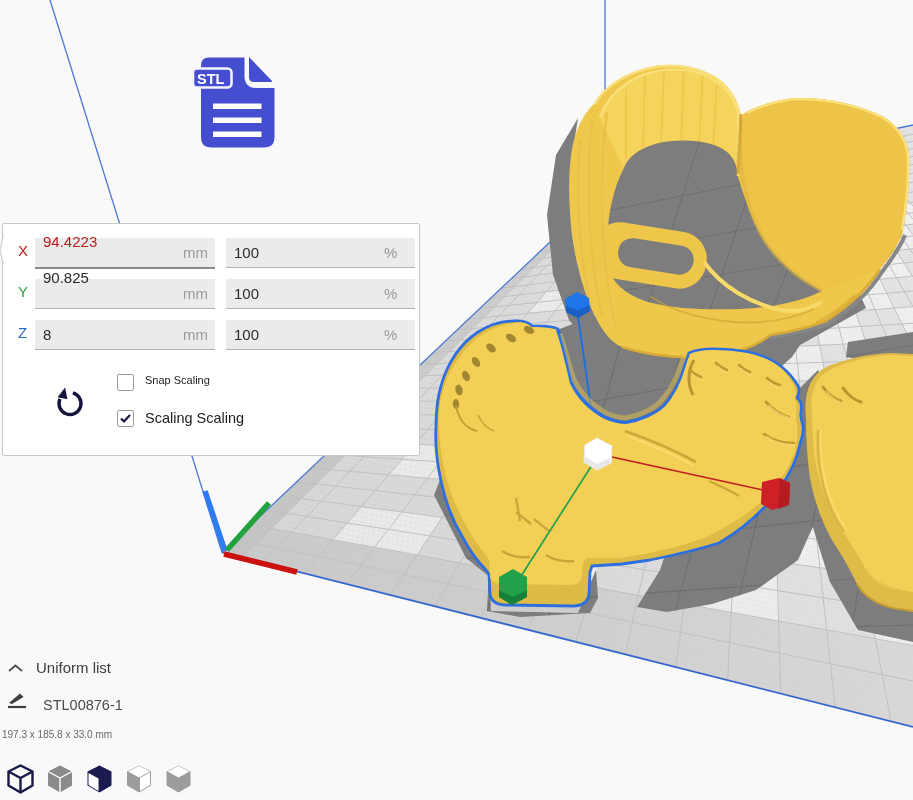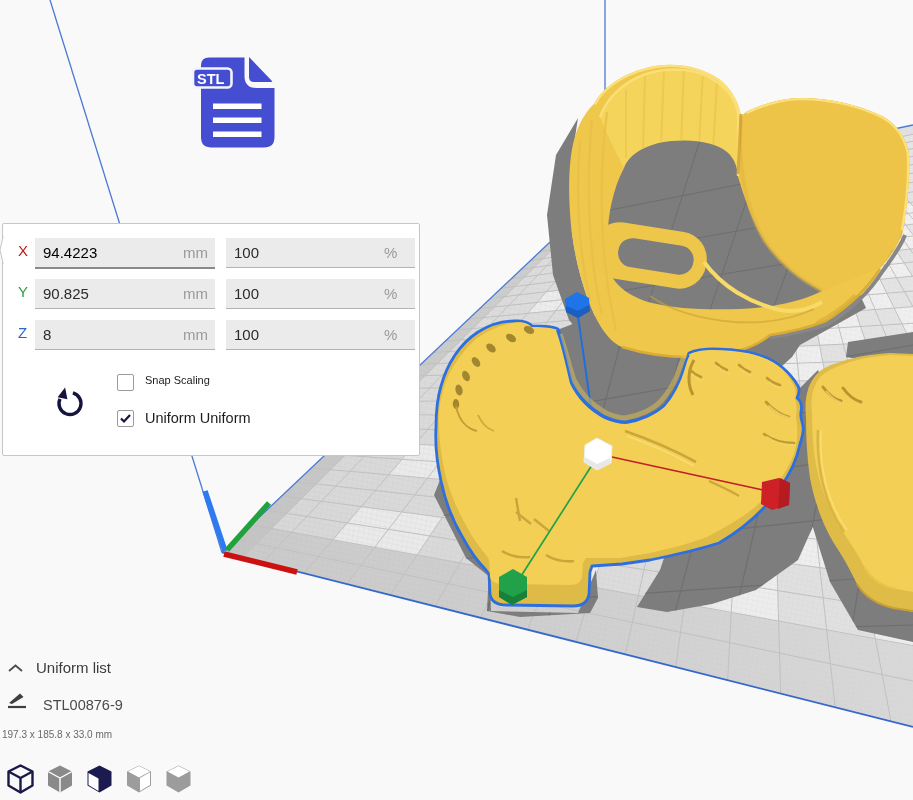--- a/index.html
+++ b/index.html
@@ -288,29 +288,29 @@
 </svg>
 
 <div style="position:absolute;left:2px;top:223px;width:416px;height:231px;background:#ffffff;border:1px solid #c6c6c6;border-radius:2px"></div>
 <svg style="position:absolute;left:0px;top:236px" width="4" height="28" viewBox="0 0 4 28">
       <path d="M3.2,0 L0,14 L3.2,28" fill="#ffffff" stroke="#c6c6c6" stroke-width="1"></path>
     </svg>
 <div style="position:absolute;left:0;top:223px;width:420px;height:231px">
 
   <div style="position:absolute;left:18px;top:19px;font-size:15px;color:#c01a1a">X</div>
   <div style="position:absolute;left:35px;top:15px;width:180px;height:29px;background:#ebebeb;border-bottom:2px solid #8a8a8a"></div>
-  <div style="position:absolute;left:43px;top:21px;font-size:15px;color:#000000">94.4223</div>
+  <div style="position:absolute;left:43px;top:10px;font-size:15px;color:#b91c1c">94.4223</div>
   <div style="position:absolute;left:183px;top:21px;font-size:15px;color:#9a9a9a">mm</div>
   <div style="position:absolute;left:226px;top:15px;width:189px;height:29px;background:#ebebeb;border-bottom:1px solid #b2b2b2"></div>
   <div style="position:absolute;left:234px;top:21px;font-size:15px;color:#2b2b2b">100</div>
   <div style="position:absolute;left:384px;top:21px;font-size:15px;color:#9a9a9a">%</div>
 
   <div style="position:absolute;left:18px;top:60px;font-size:15px;color:#2f9e41">Y</div>
   <div style="position:absolute;left:35px;top:56px;width:180px;height:29px;background:#ebebeb;border-bottom:1px solid #b2b2b2"></div>
-  <div style="position:absolute;left:43px;top:62px;font-size:15px;color:#2b2b2b">90.825</div>
+  <div style="position:absolute;left:43px;top:46px;font-size:15px;color:#2b2b2b">90.825</div>
   <div style="position:absolute;left:183px;top:62px;font-size:15px;color:#9a9a9a">mm</div>
   <div style="position:absolute;left:226px;top:56px;width:189px;height:29px;background:#ebebeb;border-bottom:1px solid #b2b2b2"></div>
   <div style="position:absolute;left:234px;top:62px;font-size:15px;color:#2b2b2b">100</div>
   <div style="position:absolute;left:384px;top:62px;font-size:15px;color:#9a9a9a">%</div>
 
   <div style="position:absolute;left:18px;top:101px;font-size:15px;color:#2d64c8">Z</div>
   <div style="position:absolute;left:35px;top:97px;width:180px;height:29px;background:#ebebeb;border-bottom:1px solid #b2b2b2"></div>
   <div style="position:absolute;left:43px;top:103px;font-size:15px;color:#2b2b2b">8</div>
   <div style="position:absolute;left:183px;top:103px;font-size:15px;color:#9a9a9a">mm</div>
   <div style="position:absolute;left:226px;top:97px;width:189px;height:29px;background:#ebebeb;border-bottom:1px solid #b2b2b2"></div>
@@ -321,32 +321,32 @@
     <path d="M20.9,7.9 A11,11 0 1 1 8.0,13.9" fill="none" stroke="#14143c" stroke-width="3.4"></path>
     <path d="M5.6,12.2 L13.1,2.6 L15.4,14.2 Z" fill="#14143c"></path>
   </svg>
 
   <div style="position:absolute;left:117px;top:151px;width:15px;height:15px;background:#fff;border:1px solid #9b9b9b;border-radius:2px"></div>
   <div style="position:absolute;left:145px;top:151px;font-size:11px;color:#1c1c1c">Snap Scaling</div>
   <div style="position:absolute;left:117px;top:187px;width:15px;height:15px;background:#fff;border:1px solid #9b9b9b;border-radius:2px"></div>
   <svg style="position:absolute;left:118px;top:188px" width="15" height="15" viewBox="0 0 15 15">
     <path d="M3,7.5 L6,10.5 L12,4" fill="none" stroke="#14143c" stroke-width="2.2"></path>
   </svg>
-  <div style="position:absolute;left:145px;top:187px;font-size:14.5px;color:#1c1c1c">Uniform Uniform</div>
+  <div style="position:absolute;left:145px;top:187px;font-size:14.5px;color:#1c1c1c">Scaling Scaling</div>
 </div>
 
 <svg style="position:absolute;left:7px;top:663px" width="18" height="10" viewBox="0 0 18 10">
  <path d="M2,8 L8.5,2.5 L15,8" fill="none" stroke="#4c4c4c" stroke-width="1.8"></path>
 </svg>
 <div style="position:absolute;left:36px;top:659px;font-size:15px;color:#3c3c3c">Uniform list</div>
 <svg style="position:absolute;left:7px;top:691px" width="24" height="18" viewBox="0 0 24 18">
  <path d="M2,12 L13,2.5 L16.5,6 L5,13 Z" fill="#3f3f3f"></path>
  <path d="M1,16 L19,16" stroke="#3f3f3f" stroke-width="2.2"></path>
 </svg>
-<div style="position:absolute;left:43px;top:697px;font-size:14.5px;color:#4a4a4a">STL00876-9</div>
+<div style="position:absolute;left:43px;top:697px;font-size:14.5px;color:#4a4a4a">STL00876-1</div>
 <div style="position:absolute;left:2px;top:729px;font-size:10px;color:#696969">197.3 x 185.8 x 33.0 mm</div>
 
 <svg style="position:absolute;left:7px;top:764px" width="190" height="31" viewBox="0 0 190 31">
  <g transform="translate(1,1)">
   <g stroke="#191948" stroke-width="2.4" fill="none" stroke-linejoin="round">
    <path d="M12.5,0.5 L24.5,6.5 L24.5,20.5 L12.5,27.5 L0.5,20.5 L0.5,6.5 Z"></path>
    <path d="M0.5,6.5 L12.5,13 L24.5,6.5 M12.5,13 L12.5,27.5"></path>
   </g>
  </g>
  <g transform="translate(40.5,1)">

